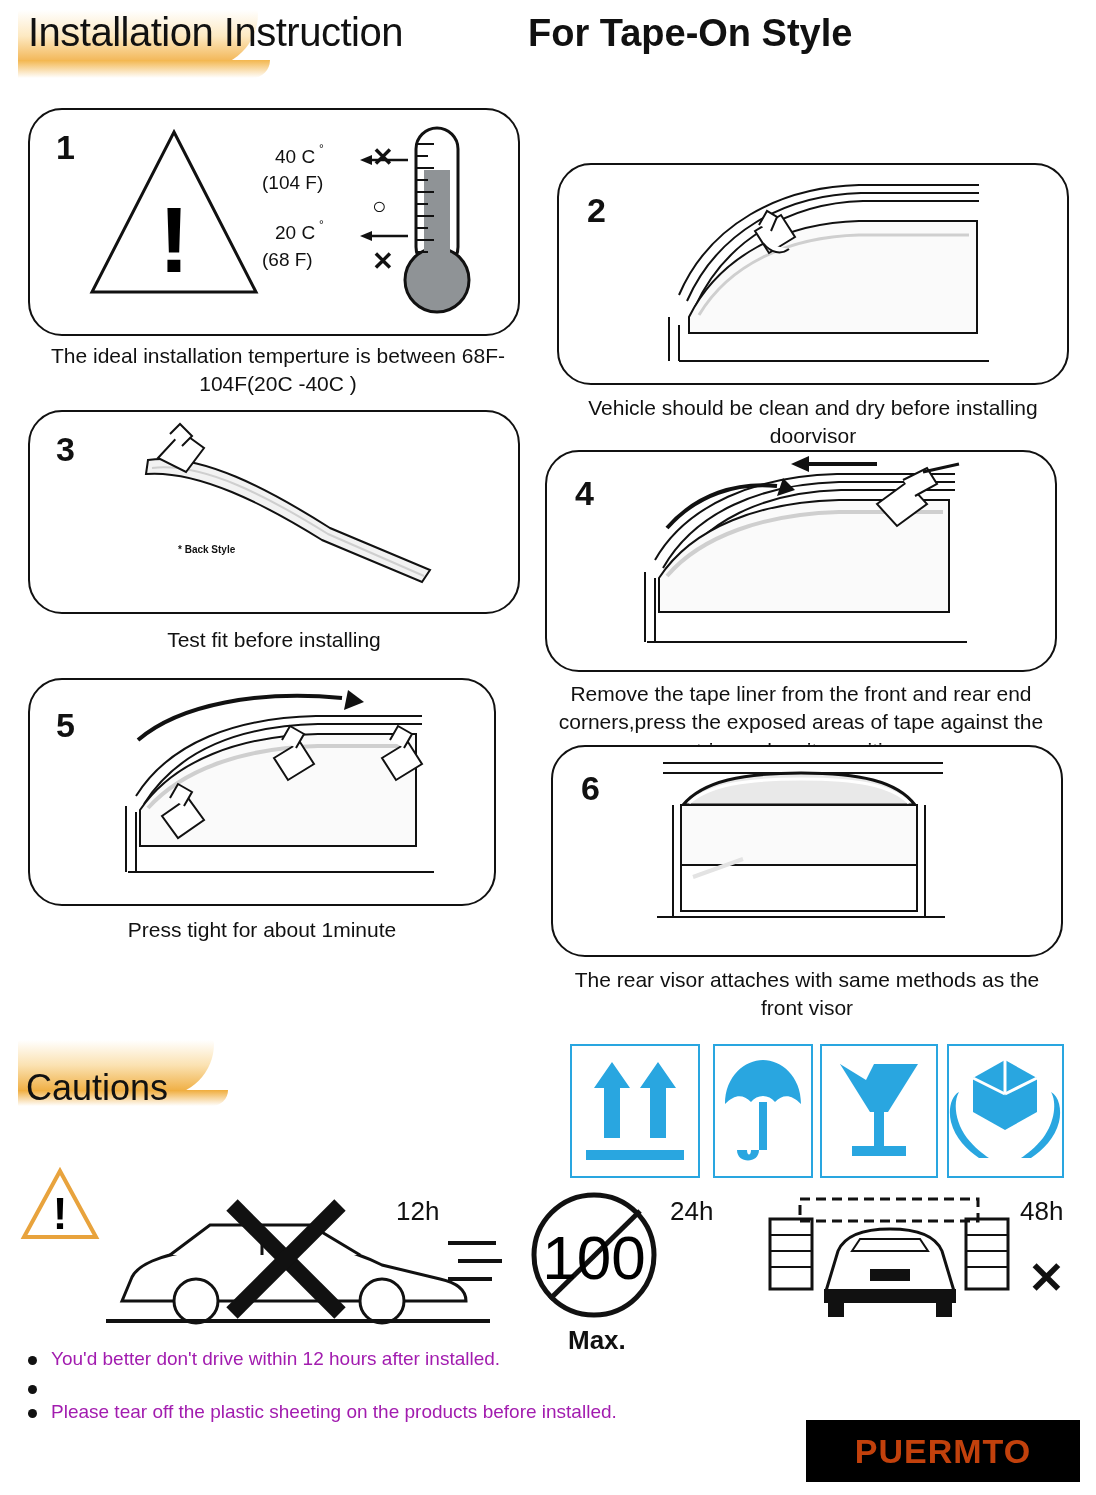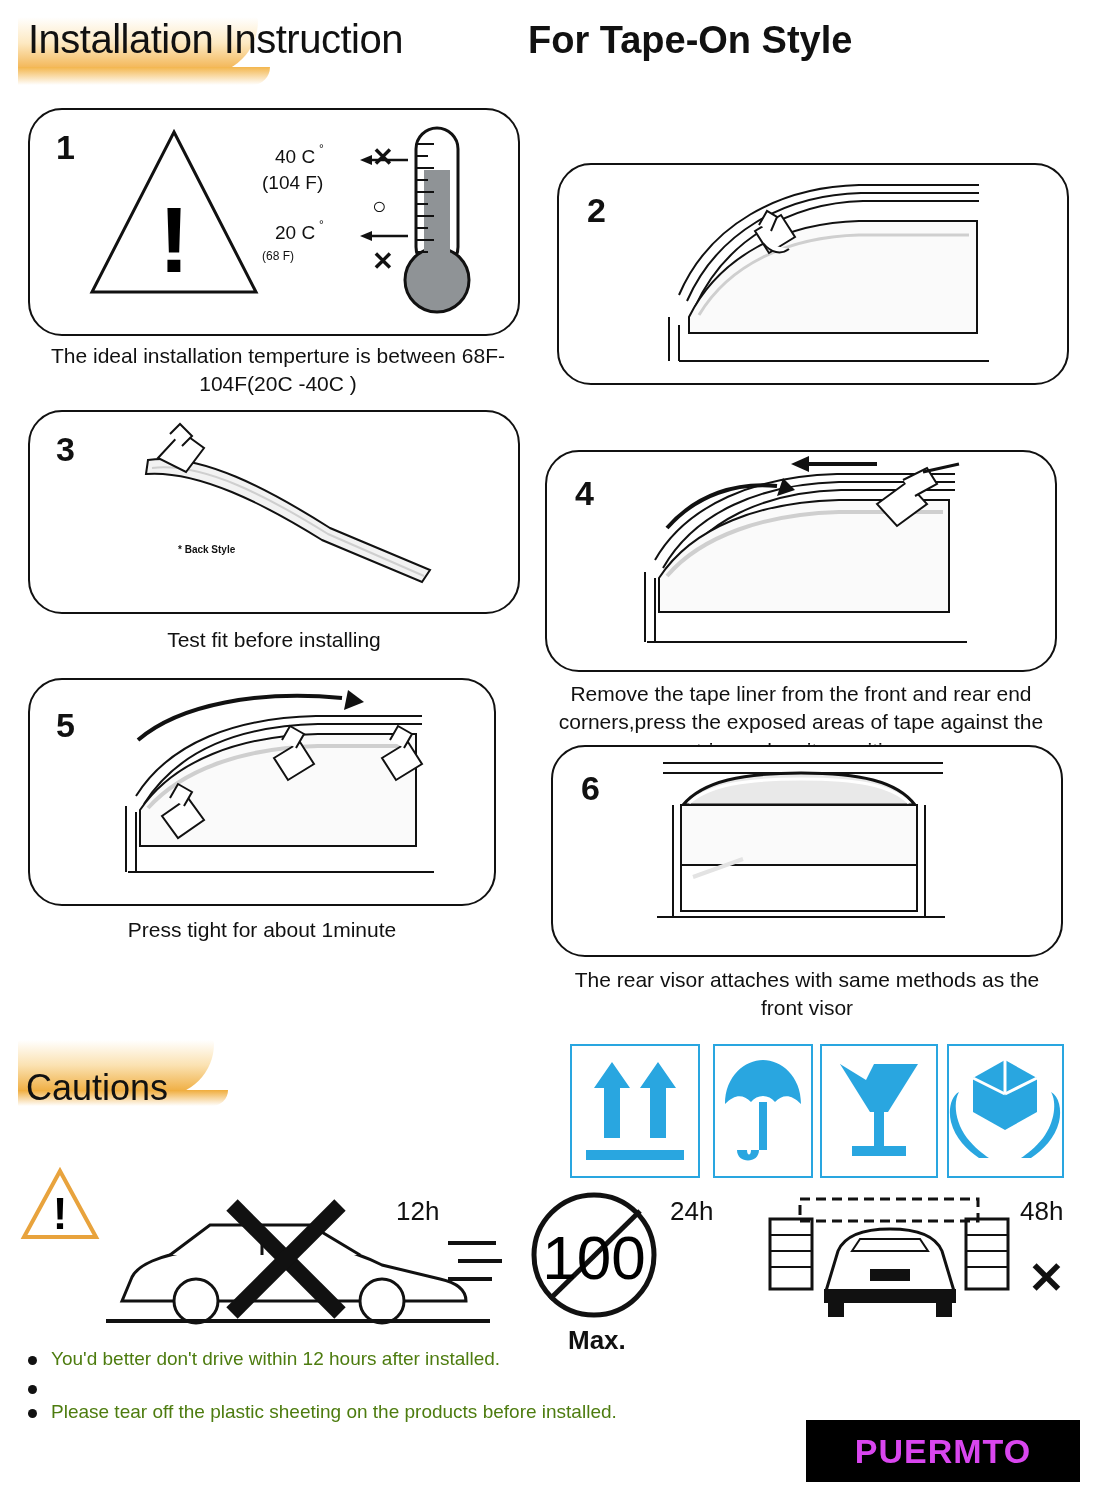--- a/index.html
+++ b/index.html
@@ -7,21 +7,21 @@
     width:1096px;height:1495px;
     background:#ffffff;
     font-family:"Liberation Sans", sans-serif;
     color:#111;
     position:relative;
     overflow:hidden;
   }
   .page{position:relative;width:1096px;height:1495px;}
 
   
-  .header{position:absolute;left:0;top:11px;width:1096px;height:80px;}
+  .header{position:absolute;left:0;top:4px;width:1096px;height:80px;}
   .hdr-swoosh{
     position:absolute;left:18px;top:6px;width:240px;height:58px;
     background:linear-gradient(180deg,#ffffff 0%,#fde9c2 45%,#f0a93a 100%);
     border-radius:4px 4px 60px 6px;
   }
   .hdr-swoosh:after{
     content:"";position:absolute;left:0;bottom:-10px;width:252px;height:18px;
     background:linear-gradient(180deg,#f3b64d 0%,#ffffff 100%);
     border-radius:0 0 70px 0;
   }
@@ -68,26 +68,26 @@
     border-radius:0 0 60px 0;
   }
   .cautions-title{position:absolute;left:26px;top:1046px;font-size:36px;color:#111;margin-top:21px;}
 
   
   .hbox{position:absolute;top:1044px;width:112px;height:134px;border:2px solid #29a6e0;box-sizing:border-box;background:#fff;}
   #h1{left:570px;} #h2{left:713px;} #h3{left:820px;} #h4{left:947px;}
   #h1{width:130px;} #h2{width:100px;} #h3{width:118px;} #h4{width:117px;}
 
   .bullets{position:absolute;left:18px;top:1348px;width:820px;}
-  .bullet{display:flex;align-items:flex-start;margin-bottom:7px;font-size:19px;color:#4d7c0f;}
+  .bullet{display:flex;align-items:flex-start;margin-bottom:7px;font-size:19px;color:#a21caf;}
   .bullet .dot{width:9px;height:9px;background:#111;border-radius:50%;margin:8px 14px 0 10px;flex:none;}
 
   .brand{
     position:absolute;left:806px;top:1420px;width:274px;height:62px;background:#000;
-    color:#d946ef;font-size:34px;font-weight:700;letter-spacing:1px;
+    color:#c2410c;font-size:34px;font-weight:700;letter-spacing:1px;
     display:flex;align-items:center;justify-content:center;text-align:right;
   }
 
   .smalllabel{position:absolute;font-size:10px;font-weight:700;color:#111;}
   .txt{position:absolute;font-size:17px;color:#111;}
   .bigx{font-size:26px;font-weight:700;}
 </style>
 </head>
 <body>
 
@@ -125,21 +125,21 @@
       <line x1="336" y1="50" x2="378" y2="50" stroke="#111" stroke-width="2.5"></line>
       <polygon points="330,50 342,45 342,55" fill="#111"></polygon>
       <line x1="336" y1="126" x2="378" y2="126" stroke="#111" stroke-width="2.5"></line>
       <polygon points="330,126 342,121 342,131" fill="#111"></polygon>
     </svg>
     <div class="txt" style="left:245px;top:36px;font-size:19px;">40 C</div>
     <div class="txt" style="left:289px;top:32px;font-size:12px;">°</div>
     <div class="txt" style="left:232px;top:62px;font-size:19px;">(104 F)</div>
     <div class="txt" style="left:245px;top:112px;font-size:19px;">20 C</div>
     <div class="txt" style="left:289px;top:108px;font-size:12px;">°</div>
-    <div class="txt" style="left:232px;top:139px;font-size:12px;text-align:right;">(68  F)</div>
+    <div class="txt" style="left:232px;top:139px;font-size:19px;text-align:right;">(68  F)</div>
     <div class="txt bigx" style="left:342px;top:32px;">✕</div>
     <div class="txt" style="left:342px;top:82px;font-size:24px;">○</div>
     <div class="txt bigx" style="left:342px;top:136px;">✕</div>
   </div>
   <div class="caption cap1">The ideal installation temperture is between 68F-104F(20C -40C )</div>
 
   <div class="panel" id="p2">
     <div class="step-num" style="left:28px;top:26px;">2</div>
     <svg width="508" height="218" viewBox="0 0 508 218" style="position:absolute;left:0;top:0;">
       <g fill="none" stroke="#111" stroke-width="2">
@@ -155,20 +155,21 @@
       <line x1="110" y1="152" x2="110" y2="196" stroke="#111" stroke-width="2"></line>
       <line x1="120" y1="196" x2="430" y2="196" stroke="#111" stroke-width="2"></line>
 
       <g stroke="#111" stroke-width="2" fill="#fff">
         <path d="M196 66 l26 -16 14 22 -26 16 z"></path>
         <path d="M204 78 c8 10 18 12 26 6"></path>
         <path d="M200 60 l8 -14 10 6 -6 14"></path>
       </g>
     </svg>
   </div>
+  <div class="caption cap2">Vehicle should be clean and dry before installing doorvisor</div>
 
   <div class="panel" id="p3">
     <div class="step-num" style="left:26px;top:18px;">3</div>
     <svg width="488" height="200" viewBox="0 0 488 200" style="position:absolute;left:0;top:0;">
       <path d="M118 48 C170 40 240 78 300 116 L400 158 L392 170 L292 128 C234 92 168 58 116 62 Z" fill="#f2f2f2" stroke="#111" stroke-width="2"></path>
       <path d="M122 56 C174 50 240 86 298 122 L394 164" fill="none" stroke="#cfcfcf" stroke-width="2"></path>
 
       <g fill="#fff" stroke="#111" stroke-width="2">
         <path d="M128 46 l24 -26 22 16 -18 24 z"></path>
         <path d="M140 22 l10 -10 12 12 -10 10"></path>

